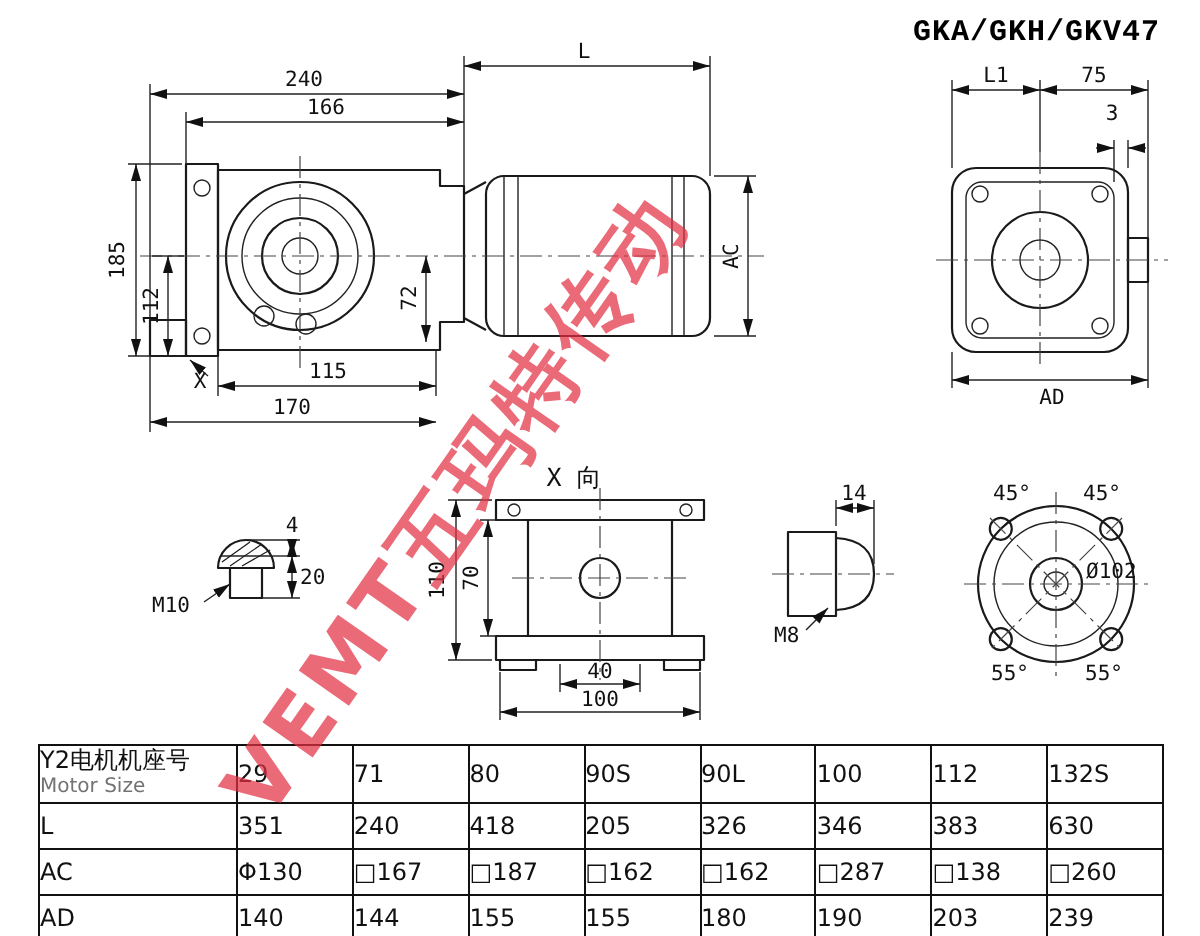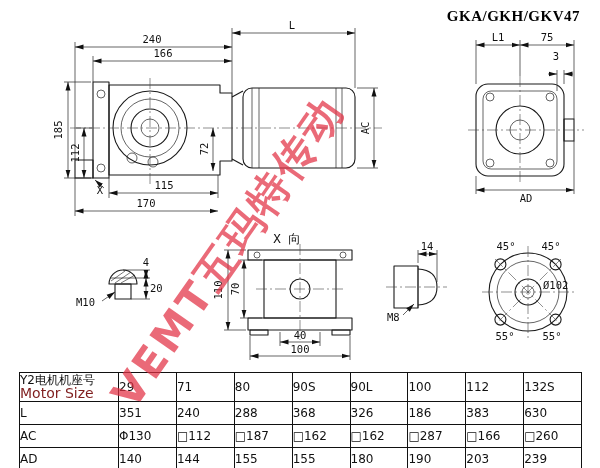--- a/index.html
+++ b/index.html
@@ -1,18 +1,18 @@
 <!DOCTYPE html>
 <html><head>
 <meta charset="utf-8">
 <style>
   html,body{margin:0;padding:0}
   body{width:600px;height:468px;position:relative;background:#fff;overflow:hidden;
        font-family:"DejaVu Sans","Liberation Sans",sans-serif}
-  .title{position:absolute;top:8px;right:20px;font-family:Liberation Serif, serif;
+  .title{position:absolute;top:8px;right:20px;font-family:Liberation Mono, monospace;
          font-weight:bold;font-size:15px;letter-spacing:.5px;color:#000;z-index:4}
   svg.sheet{position:absolute;left:0;top:0;z-index:1}
   .obj{stroke:#1a1a1a;stroke-width:1.1;fill:none;stroke-linejoin:round}
   .thin{stroke:#222;stroke-width:.7;fill:none}
   .cl{stroke:#444;stroke-width:.6;fill:none;stroke-dasharray:11 3 2 3}
   .hatch{stroke:#1a1a1a;stroke-width:.6}
   text{font-family:"DejaVu Sans Mono",monospace;fill:#111}
   .d{font-size:10.5px;text-anchor:middle}
   .ds{font-size:10.5px;text-anchor:start}
   .lbl{font-size:12.5px;text-anchor:middle}
@@ -21,21 +21,21 @@
              font-size:42px;font-weight:bold;letter-spacing:3px;
              color:rgba(226,48,68,.72);white-space:nowrap;pointer-events:none;z-index:5}
   table.dims{position:absolute;left:19px;top:372px;width:563px;border-collapse:collapse;
              background:#fff;z-index:3;table-layout:fixed}
   table.dims col.c0{width:99px}
   table.dims td{border:1px solid #111;text-align:left;font-size:12px;color:#111;
                 padding:1px 0;height:20px}
   table.dims tr.hdr td{height:26px}
   td.size{text-align:left;padding-left:4px}
   .cn{font-size:12px;line-height:13px}
-  .en{font-size:14px;line-height:13px;color:#7f1d1d}
+  .en{font-size:10px;line-height:13px;color:#737373}
 </style>
 </head>
 <body>
 
 <div class="title">GKA/GKH/GKV47</div>
 
 <svg class="sheet" width="600" height="372" viewBox="0 0 600 372">
   <defs>
     <marker id="arr" markerWidth="10" markerHeight="8" refX="8.5" refY="3" orient="auto-start-reverse" markerUnits="userSpaceOnUse">
       <path d="M0,0.5 L8.5,3 L0,5.5 Z" fill="#111"></path>
@@ -237,36 +237,36 @@
       <td>90S</td>
       <td>90L</td>
       <td>100</td>
       <td>112</td>
       <td>132S</td>
     </tr>
     <tr>
       <td>L</td>
       <td>351</td>
       <td>240</td>
-      <td>288</td>
-      <td>368</td>
+      <td>418</td>
+      <td>205</td>
       <td>326</td>
-      <td>186</td>
+      <td>346</td>
       <td>383</td>
       <td>630</td>
     </tr>
     <tr>
       <td>AC</td>
       <td>Φ130</td>
-      <td>□112</td>
+      <td>□167</td>
       <td>□187</td>
       <td>□162</td>
       <td>□162</td>
       <td>□287</td>
-      <td>□166</td>
+      <td>□138</td>
       <td>□260</td>
     </tr>
     <tr>
       <td>AD</td>
       <td>140</td>
       <td>144</td>
       <td>155</td>
       <td>155</td>
       <td>180</td>
       <td>190</td>

